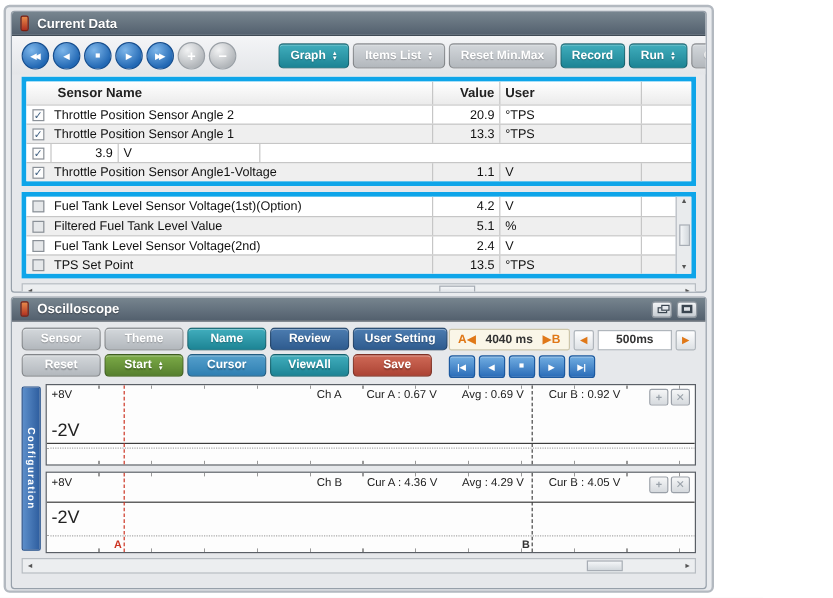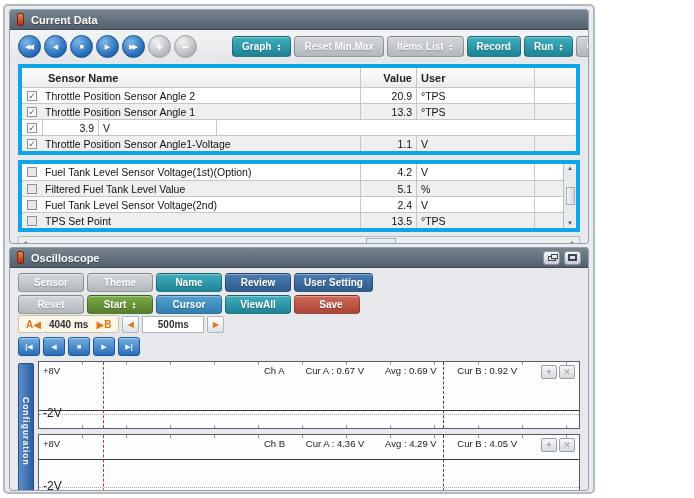--- a/index.html
+++ b/index.html
@@ -54,40 +54,40 @@
 
   
   .vscroll{position:absolute;top:0;right:0;bottom:0;width:13px;background:#e9ebed;border-left:1px solid #b7bcc2;display:flex;flex-direction:column;align-items:center;justify-content:space-between;padding:1px 0;}
   .vs-btn{font-size:6px;color:#555;cursor:pointer;line-height:7px;}
   .vthumb{width:9px;height:18px;background:linear-gradient(90deg,#f4f6f8,#d3d8dd);border:1px solid #a7adb5;cursor:pointer;}
   .hscroll{height:13px;border:1px solid #b7bcc2;background:#eceef0;position:relative;display:flex;align-items:center;justify-content:space-between;padding:0 3px;margin:4px 8px 0;}
   .hs-btn{font-size:6px;color:#555;cursor:pointer;}
   .hthumb{position:absolute;top:1px;bottom:1px;width:30px;background:linear-gradient(#f4f6f8,#d3d8dd);border:1px solid #a7adb5;cursor:pointer;}
 
   
-  .osc-toolbar{display:flex;justify-content:space-between;align-items:flex-start;padding:5px 8px 3px;flex-direction:column;}
+  .osc-toolbar{display:flex;justify-content:space-between;align-items:flex-start;padding:5px 8px 3px;}
   .osc-left{display:flex;flex-direction:column;gap:3px;}
   .osc-lrow{display:flex;gap:3px;}
   .osc-lrow .btn{min-width:66px;height:19px;}
   .osc-right{display:flex;flex-direction:column;gap:4px;align-items:flex-start;padding-top:1px;}
   .time-row{display:flex;gap:3px;align-items:center;}
   .time-box{height:18px;background:#faf6e8;border:1px solid #cdc6aa;border-radius:2px;display:flex;align-items:center;gap:8px;padding:0 7px;font-size:10px;font-weight:bold;color:#333;}
   .ab{color:#e07818;}
   .tb-arrow{width:17px;height:17px;background:linear-gradient(#ffffff,#dde1e5);border:1px solid #b0b6bc;border-radius:2px;color:#e07818;font-size:8px;display:flex;align-items:center;justify-content:center;cursor:pointer;}
   .tb-val{width:62px;height:17px;border:1px solid #b0b6bc;background:#fff;font-size:10px;font-weight:bold;color:#333;display:flex;align-items:center;justify-content:center;}
   .transport{display:flex;gap:3px;}
   .sq{width:22px;height:19px;border-radius:3px;background:linear-gradient(#72aee2,#2a6cb8);border:1px solid #1d5aa0;color:#fff;font-size:7px;font-weight:bold;display:flex;align-items:center;justify-content:center;cursor:pointer;box-shadow:inset 0 1px 0 rgba(255,255,255,.4);}
 
   .scope{position:relative;margin:2px 8px 0;height:141px;}
   .cfg{position:absolute;left:0;top:2px;bottom:2px;width:16px;background:linear-gradient(90deg,#5c8eca,#2e5e9f);border:1px solid #24508c;border-radius:2px;color:#fff;display:flex;align-items:center;justify-content:center;cursor:pointer;}
   .cfg span{writing-mode:vertical-rl;font-size:8.5px;font-weight:bold;letter-spacing:1px;}
   .chans{margin-left:20px;display:flex;flex-direction:column;gap:5px;}
   .chan{position:relative;height:68px;border:1px solid #5a5f66;background:#fdfdfd;overflow:hidden;}
   .lbl-tl{position:absolute;top:3px;left:4px;font-size:9.5px;color:#222;}
-  .lbl-bl{position:absolute;bottom:8px;left:4px;font-size:12px;color:#222;text-align:right;}
+  .lbl-bl{position:absolute;bottom:20px;left:4px;font-size:15px;color:#222;text-align:right;}
   .ch-labels{position:absolute;top:3px;left:225px;right:62px;display:flex;justify-content:space-between;font-size:9.5px;color:#222;}
   .mini{position:absolute;top:3px;right:4px;display:flex;gap:2px;}
   .mb{width:16px;height:14px;border:1px solid #9aa0a8;background:linear-gradient(#f5f6f7,#d6dade);color:#9aa2aa;font-size:9px;font-weight:bold;display:flex;align-items:center;justify-content:center;border-radius:2px;cursor:pointer;}
   .ticks-t{position:absolute;top:0;left:0;right:0;height:3px;background:repeating-linear-gradient(90deg,transparent 0 43px,#999 43px 44px);}
   .ticks-b{position:absolute;bottom:0;left:0;right:0;height:3px;background:repeating-linear-gradient(90deg,transparent 0 43px,#999 43px 44px);}
   .zero{position:absolute;left:0;right:0;top:79%;border-top:1px dotted #a8a8a8;}
   .trace{position:absolute;left:0;right:0;height:1px;background:#3c3c3c;}
   .t-a{top:72%;}
   .t-b{top:36%;}
   .curA{position:absolute;top:0;bottom:0;left:64px;width:0;border-left:1px dashed #cc3322;cursor:ew-resize;}
@@ -131,29 +131,29 @@
         </span>
 
       <span class="btn teal first-gap">
         <span>Graph</span>
         <span class="spin">
             <span>▲</span>
             <span>▼</span>
           </span>
       </span>
       <span class="btn gray">
-          <span>Reset Min.Max</span>
-        </span>
-      <span class="btn gray">
         <span>Items List</span>
         <span class="spin">
             <span>▲</span>
             <span>▼</span>
           </span>
       </span>
+      <span class="btn gray">
+          <span>Reset Min.Max</span>
+        </span>
       <span class="btn teal">
           <span>Record</span>
         </span>
       <span class="btn teal">
         <span>Run</span>
         <span class="spin">
             <span>▲</span>
             <span>▼</span>
           </span>
       </span>

